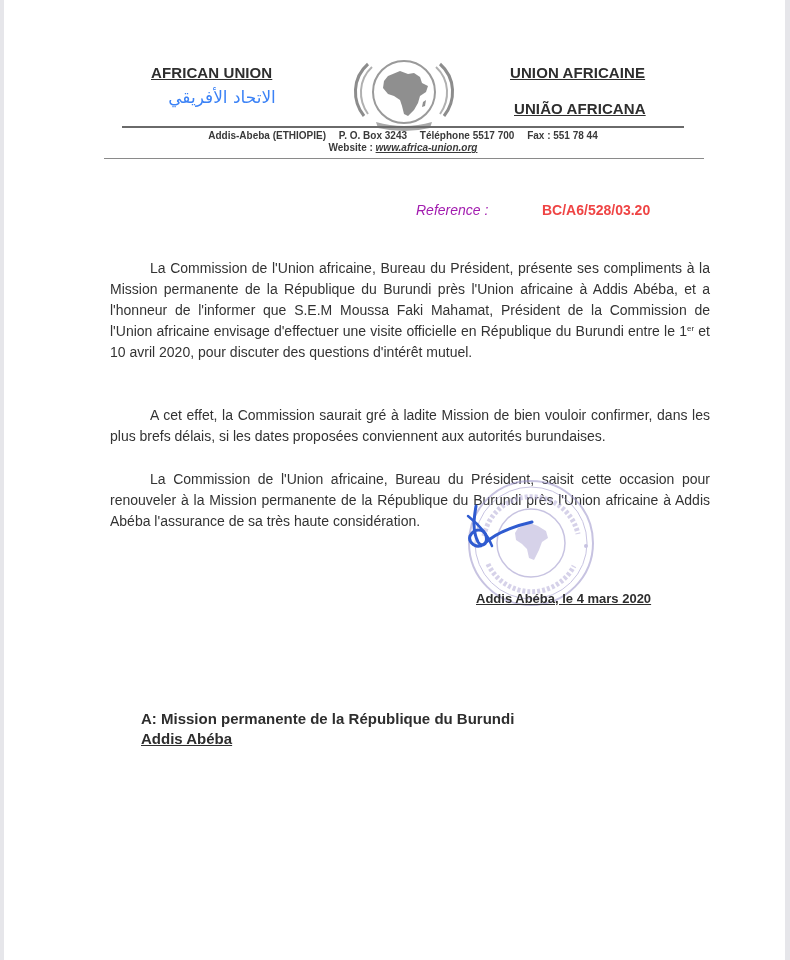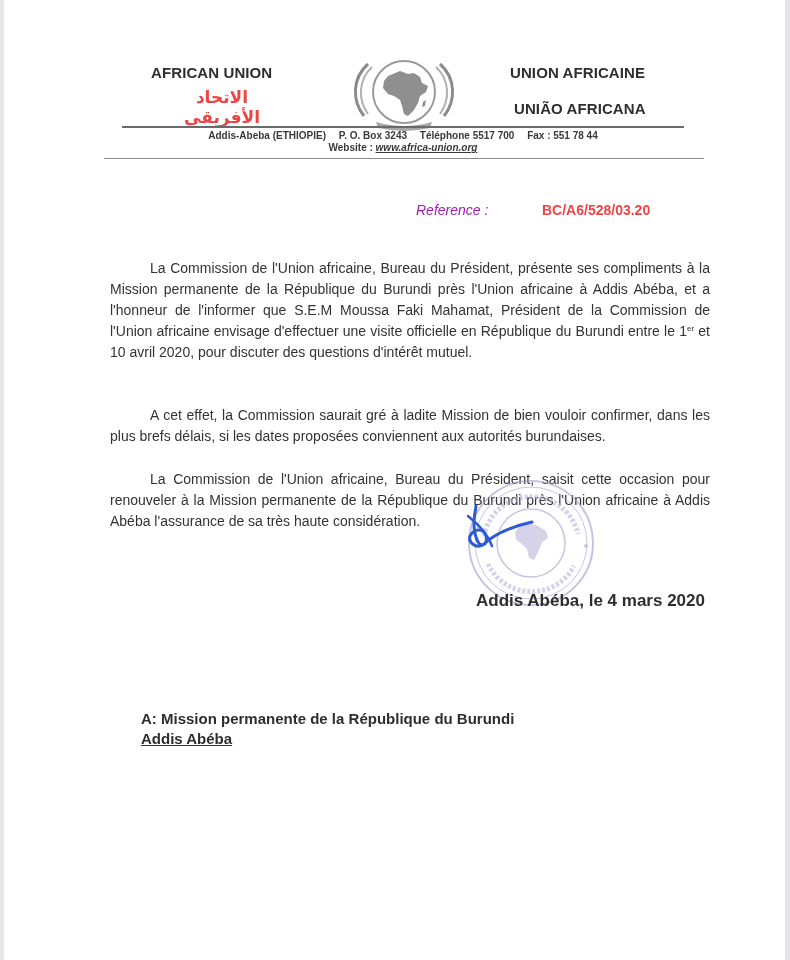--- a/index.html
+++ b/index.html
@@ -5,45 +5,45 @@
     html, body { margin: 0; padding: 0; }
     body {
       width: 790px; height: 960px; background: #e6e6ea; position: relative; overflow: hidden;
       font-family: "Liberation Sans", sans-serif; color: #2a2a2a;
     }
     .page {
       position: absolute; left: 4px; top: 0; width: 781px; height: 960px; background: #ffffff;
     }
     .abs { position: absolute; }
     .hdr-en, .hdr-fr, .hdr-pt {
-      font-weight: bold; font-size: 15px; color: #2e2e2e; letter-spacing: 0.1px;
+      font-weight: bold; font-size: 15px; color: #2e2e2e; letter-spacing: 0.1px; text-decoration: underline;
     }
     .hdr-en { left: 147px; top: 64px; }
     .hdr-fr { left: 506px; top: 64px; }
     .hdr-pt { left: 510px; top: 100px; }
-    .hdr-ar { left: 153px; top: 87px; font-family: "DejaVu Sans", sans-serif; font-weight: bold; font-size: 17px; color: #ef4444; direction: rtl; width: 130px; text-align: center; }
+    .hdr-ar { left: 153px; top: 87px; font-family: "DejaVu Sans", sans-serif; font-weight: normal; font-size: 17px; color: #3b82f6; direction: rtl; width: 130px; text-align: center; }
     .logo { left: 338px; top: 56px; width: 124px; height: 78px; }
     .rule-top { left: 118px; top: 126px; width: 562px; height: 2px; background: #6a6a6a; }
     .contact { left: 118px; top: 130px; width: 562px; text-align: center; font-size: 10px; font-weight: bold; color: #3a3a3a; line-height: 12px; }
     .contact .gap { display: inline-block; width: 10px; }
     .contact u { text-decoration: underline; font-style: italic; }
     .rule-bot { left: 100px; top: 158px; width: 600px; height: 1px; background: #8a8a8a; }
     .ref-label { left: 412px; top: 202px; font-style: italic; font-size: 14px; color: #a21caf; }
     .ref-value { left: 538px; top: 202px; font-weight: bold; font-size: 14px; color: #ef4444; }
     .para {
       left: 106px; width: 600px; font-size: 14px; line-height: 21px; color: #333333;
       text-align: justify; text-indent: 40px;
     }
     .p1 { top: 258px; }
     .p2 { top: 405px; }
     .p3 { top: 469px; }
     .para sup { font-size: 8px; line-height: 0; vertical-align: 5px; }
     .stamp { left: 456px; top: 476px; width: 142px; height: 130px; opacity: 0.55; }
     .sig { left: 458px; top: 498px; width: 80px; height: 60px; }
-    .date { left: 472px; top: 591px; font-weight: bold; font-size: 17px; color: #2e2e2e; }
+    .date { left: 472px; top: 591px; font-weight: bold; font-size: 13px; color: #2e2e2e; text-decoration: underline; }
     .to { left: 96px; top: 709px; font-weight: bold; font-size: 15px; color: #2e2e2e; line-height: 20px; margin-left: 41px; }
     .to .city { text-decoration: underline; }
   </style>
 </head>
 <body>
 
 <div class="page">
 
   <div class="abs hdr-en">AFRICAN UNION</div>
   <div class="abs hdr-ar">الاتحاد الأفريقي</div>

